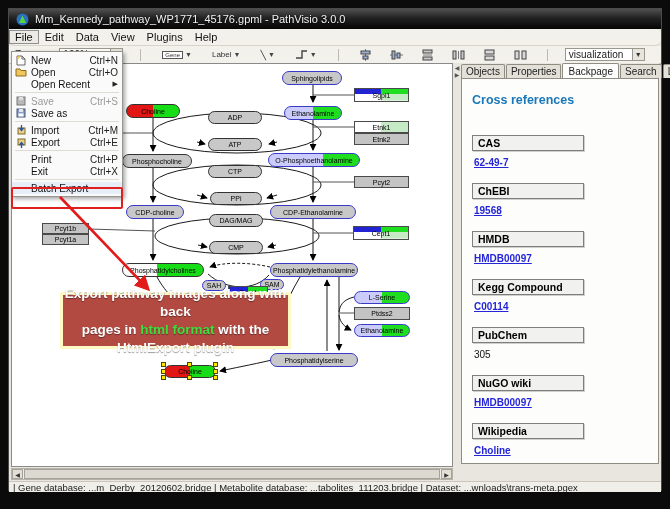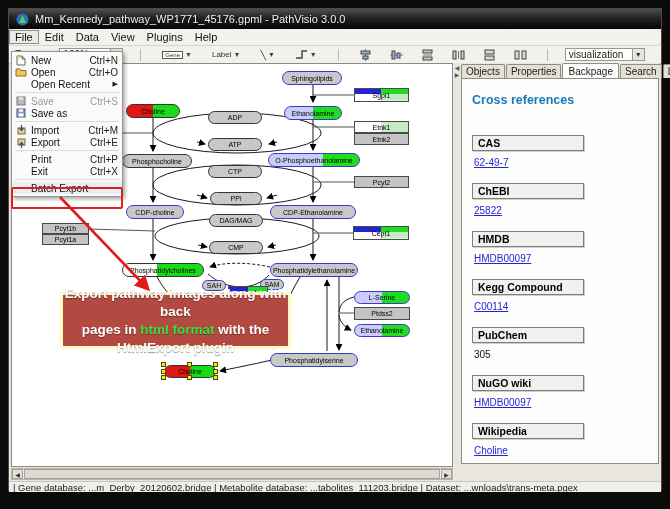--- a/index.html
+++ b/index.html
@@ -58,21 +58,21 @@
   .tabs{display:flex;height:15px;align-items:flex-end;font-size:10px;}
   .tab{background:#e3e0d8;border:1px solid #8f8c83;border-bottom:none;padding:1px 4px;margin-right:1px;
        border-radius:2px 2px 0 0;color:#222;white-space:nowrap;}
   .tab.active{background:#fdfdfc;position:relative;top:1px;padding:2px 5px;}
   .panel{position:absolute;left:0;top:15px;width:198px;height:386px;background:#fdfdfc;
          border:1px solid #8f8c83;box-sizing:border-box;padding:14px 10px 0 10px;overflow:hidden;}
   .xref-heading{color:#1a78b8;font-weight:bold;font-size:12.5px;margin-bottom:28px;}
   .xref{margin-bottom:15px;}
   .xref .xbox{width:112px;background:#f1f1f0;border:1px solid #7e7e7e;box-shadow:1px 1px 0 #cfcfcf;
               font-weight:bold;font-size:10.5px;color:#000;padding:1px 5px;box-sizing:border-box;}
-  .xref .xval{margin:6px 0 0 2px;font-size:10px;font-weight:normal;}
+  .xref .xval{margin:6px 0 0 2px;font-size:10px;font-weight:bold;}
   .xref .xval a{color:#2525d8;}
   .xref .xval.plain{color:#111;font-weight:normal;}
   
   .filemenu{position:absolute;left:2px;top:42px;width:110px;background:#fbfafa;border:1px solid #979590;
             box-shadow:2px 2px 4px rgba(0,0,0,.35);z-index:50;padding:2px 0;}
   .fitem{display:flex;align-items:center;height:12px;font-size:10px;color:#111;padding:0 4px 0 2px;}
   .fitem .fic{width:14px;height:11px;display:flex;align-items:center;justify-content:center;flex:0 0 auto;}
   .fitem .flab{flex:1;margin-left:3px;white-space:nowrap;}
   .fitem .fsc{color:#222;margin-left:6px;white-space:nowrap;}
   .fitem.disabled .flab,.fitem.disabled .fsc{color:#9a9a9a;}
@@ -343,21 +343,21 @@
       </div>
     <div class="panel">
       <div class="xref-heading">Cross references</div>
       <div id="xrefs">
           <div class="xref">
             <div class="xbox">CAS</div>
             <div class="xval"><a href="#">62-49-7</a></div>
           </div>
           <div class="xref">
             <div class="xbox">ChEBI</div>
-            <div class="xval"><a href="#">25822</a></div>
+            <div class="xval"><a href="#">19568</a></div>
           </div>
           <div class="xref">
             <div class="xbox">HMDB</div>
             <div class="xval"><a href="#">HMDB00097</a></div>
           </div>
           <div class="xref">
             <div class="xbox">Kegg Compound</div>
             <div class="xval"><a href="#">C00114</a></div>
           </div>
           <div class="xref">

